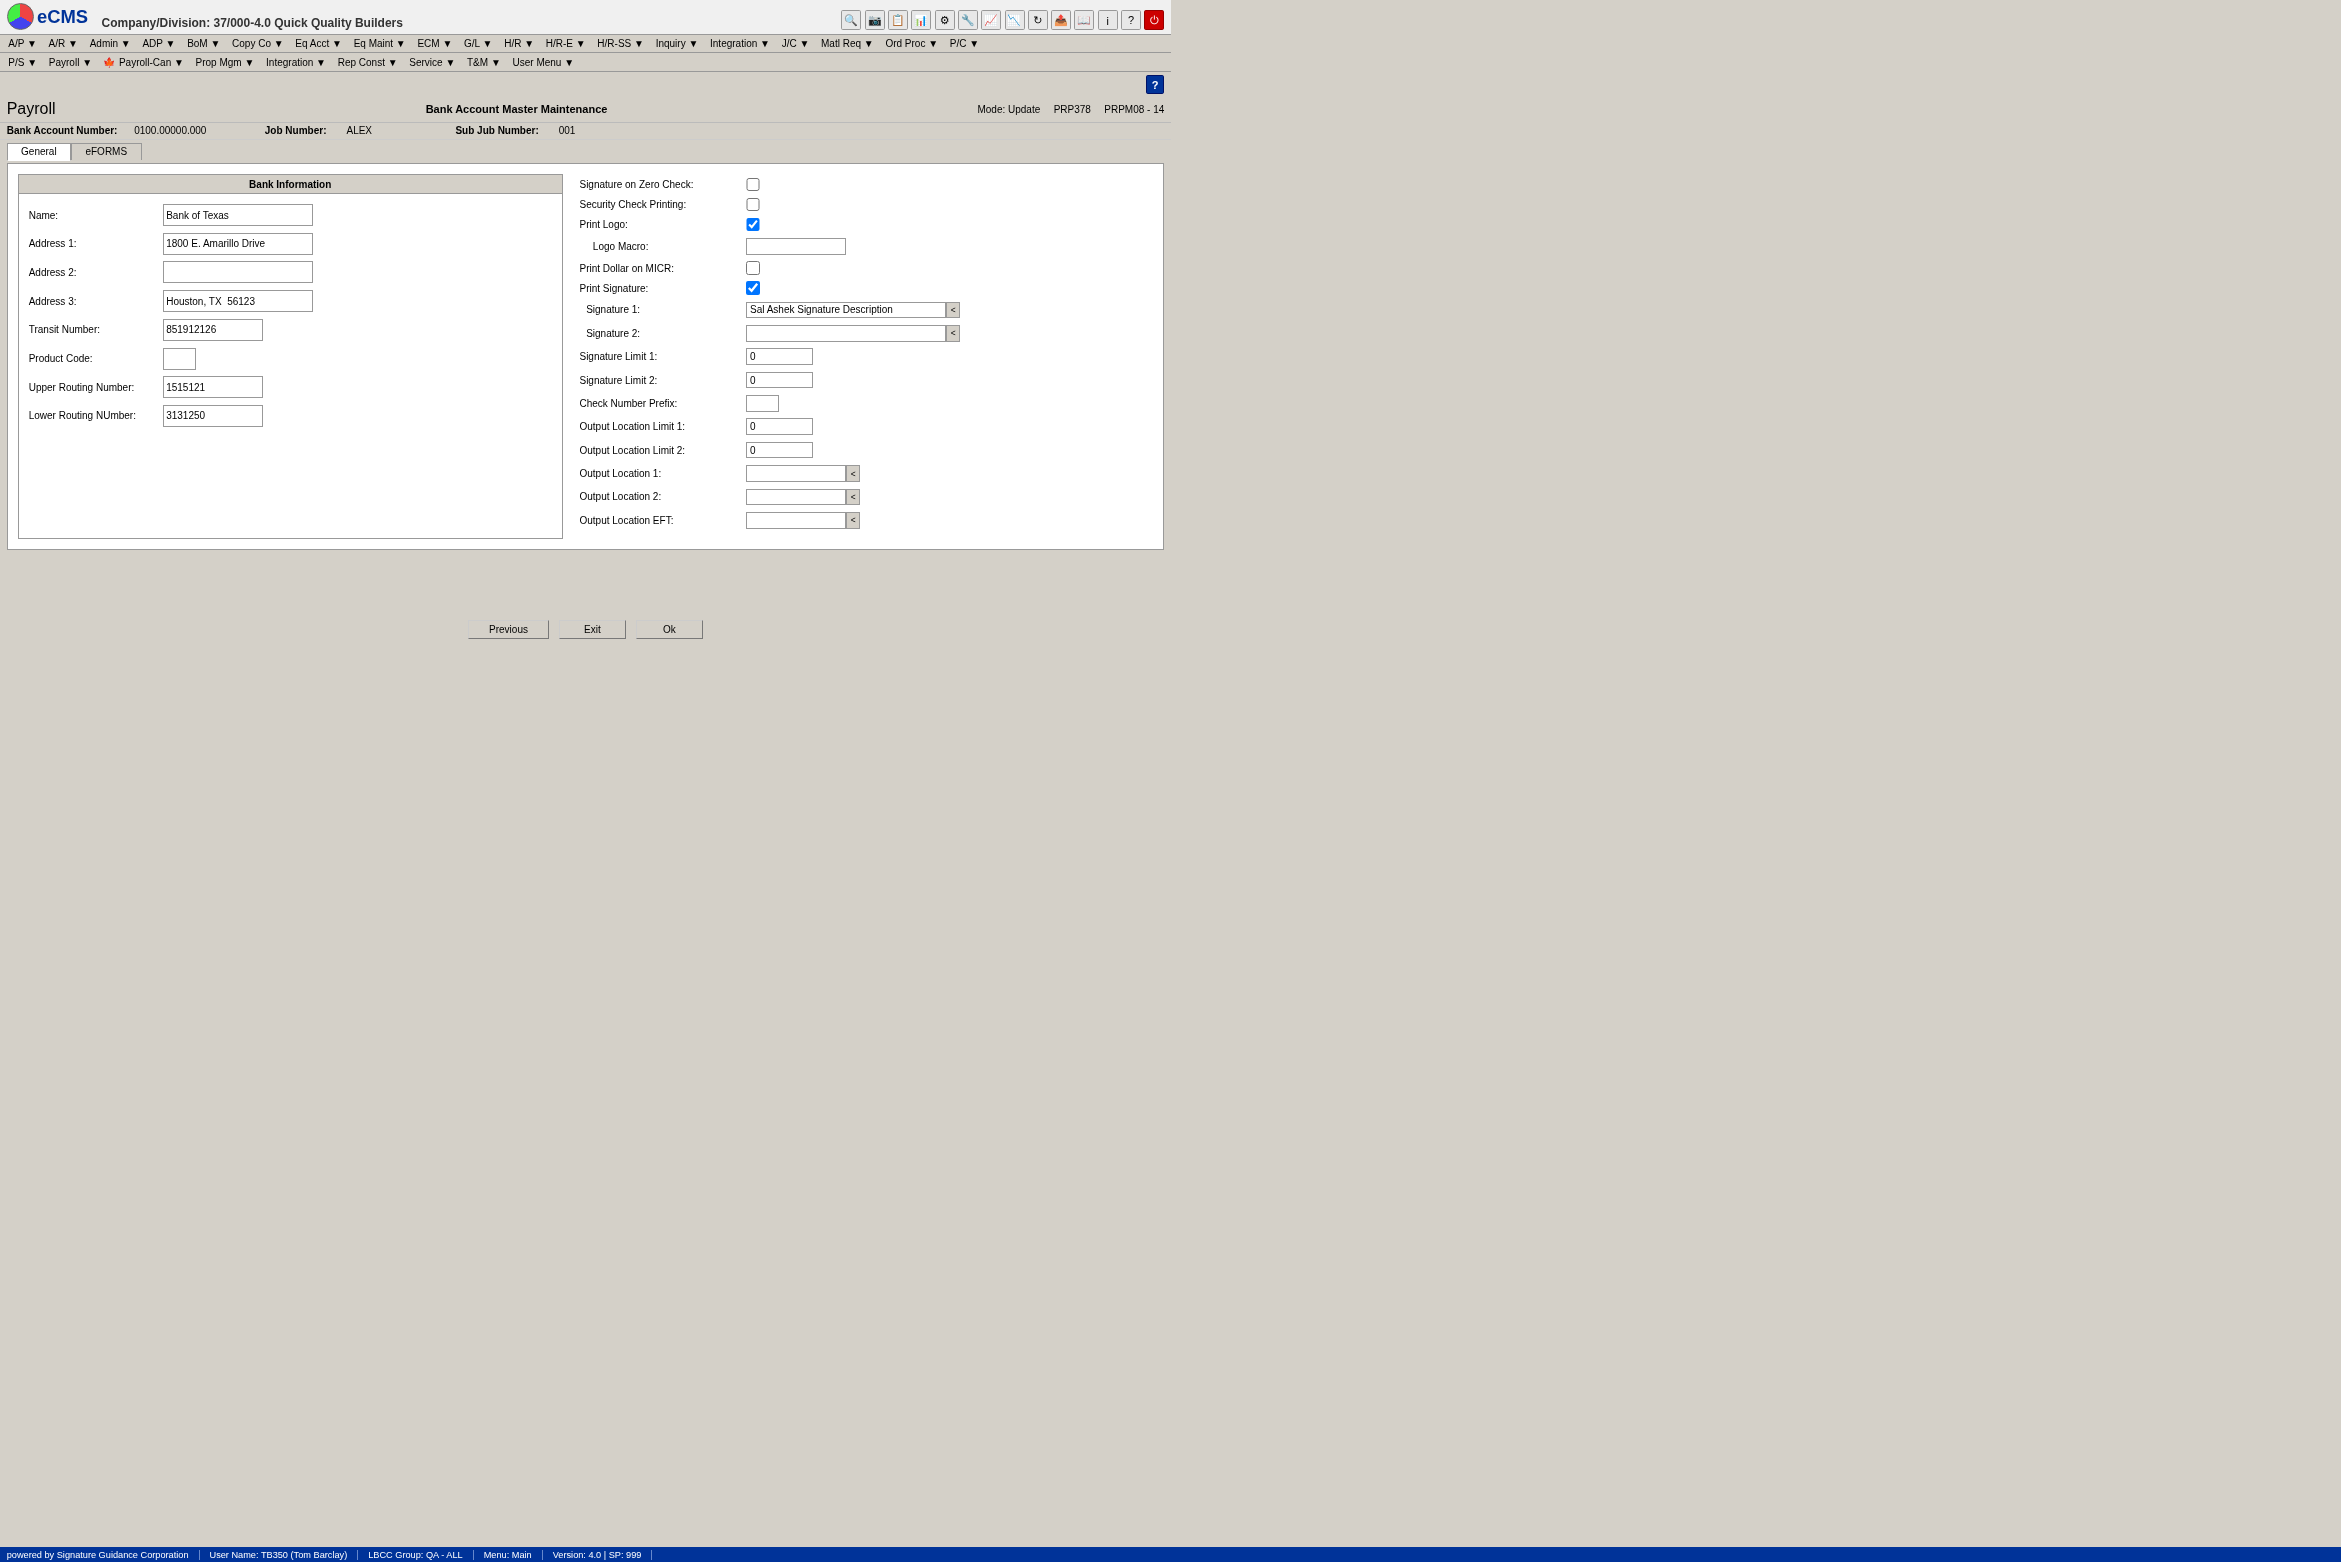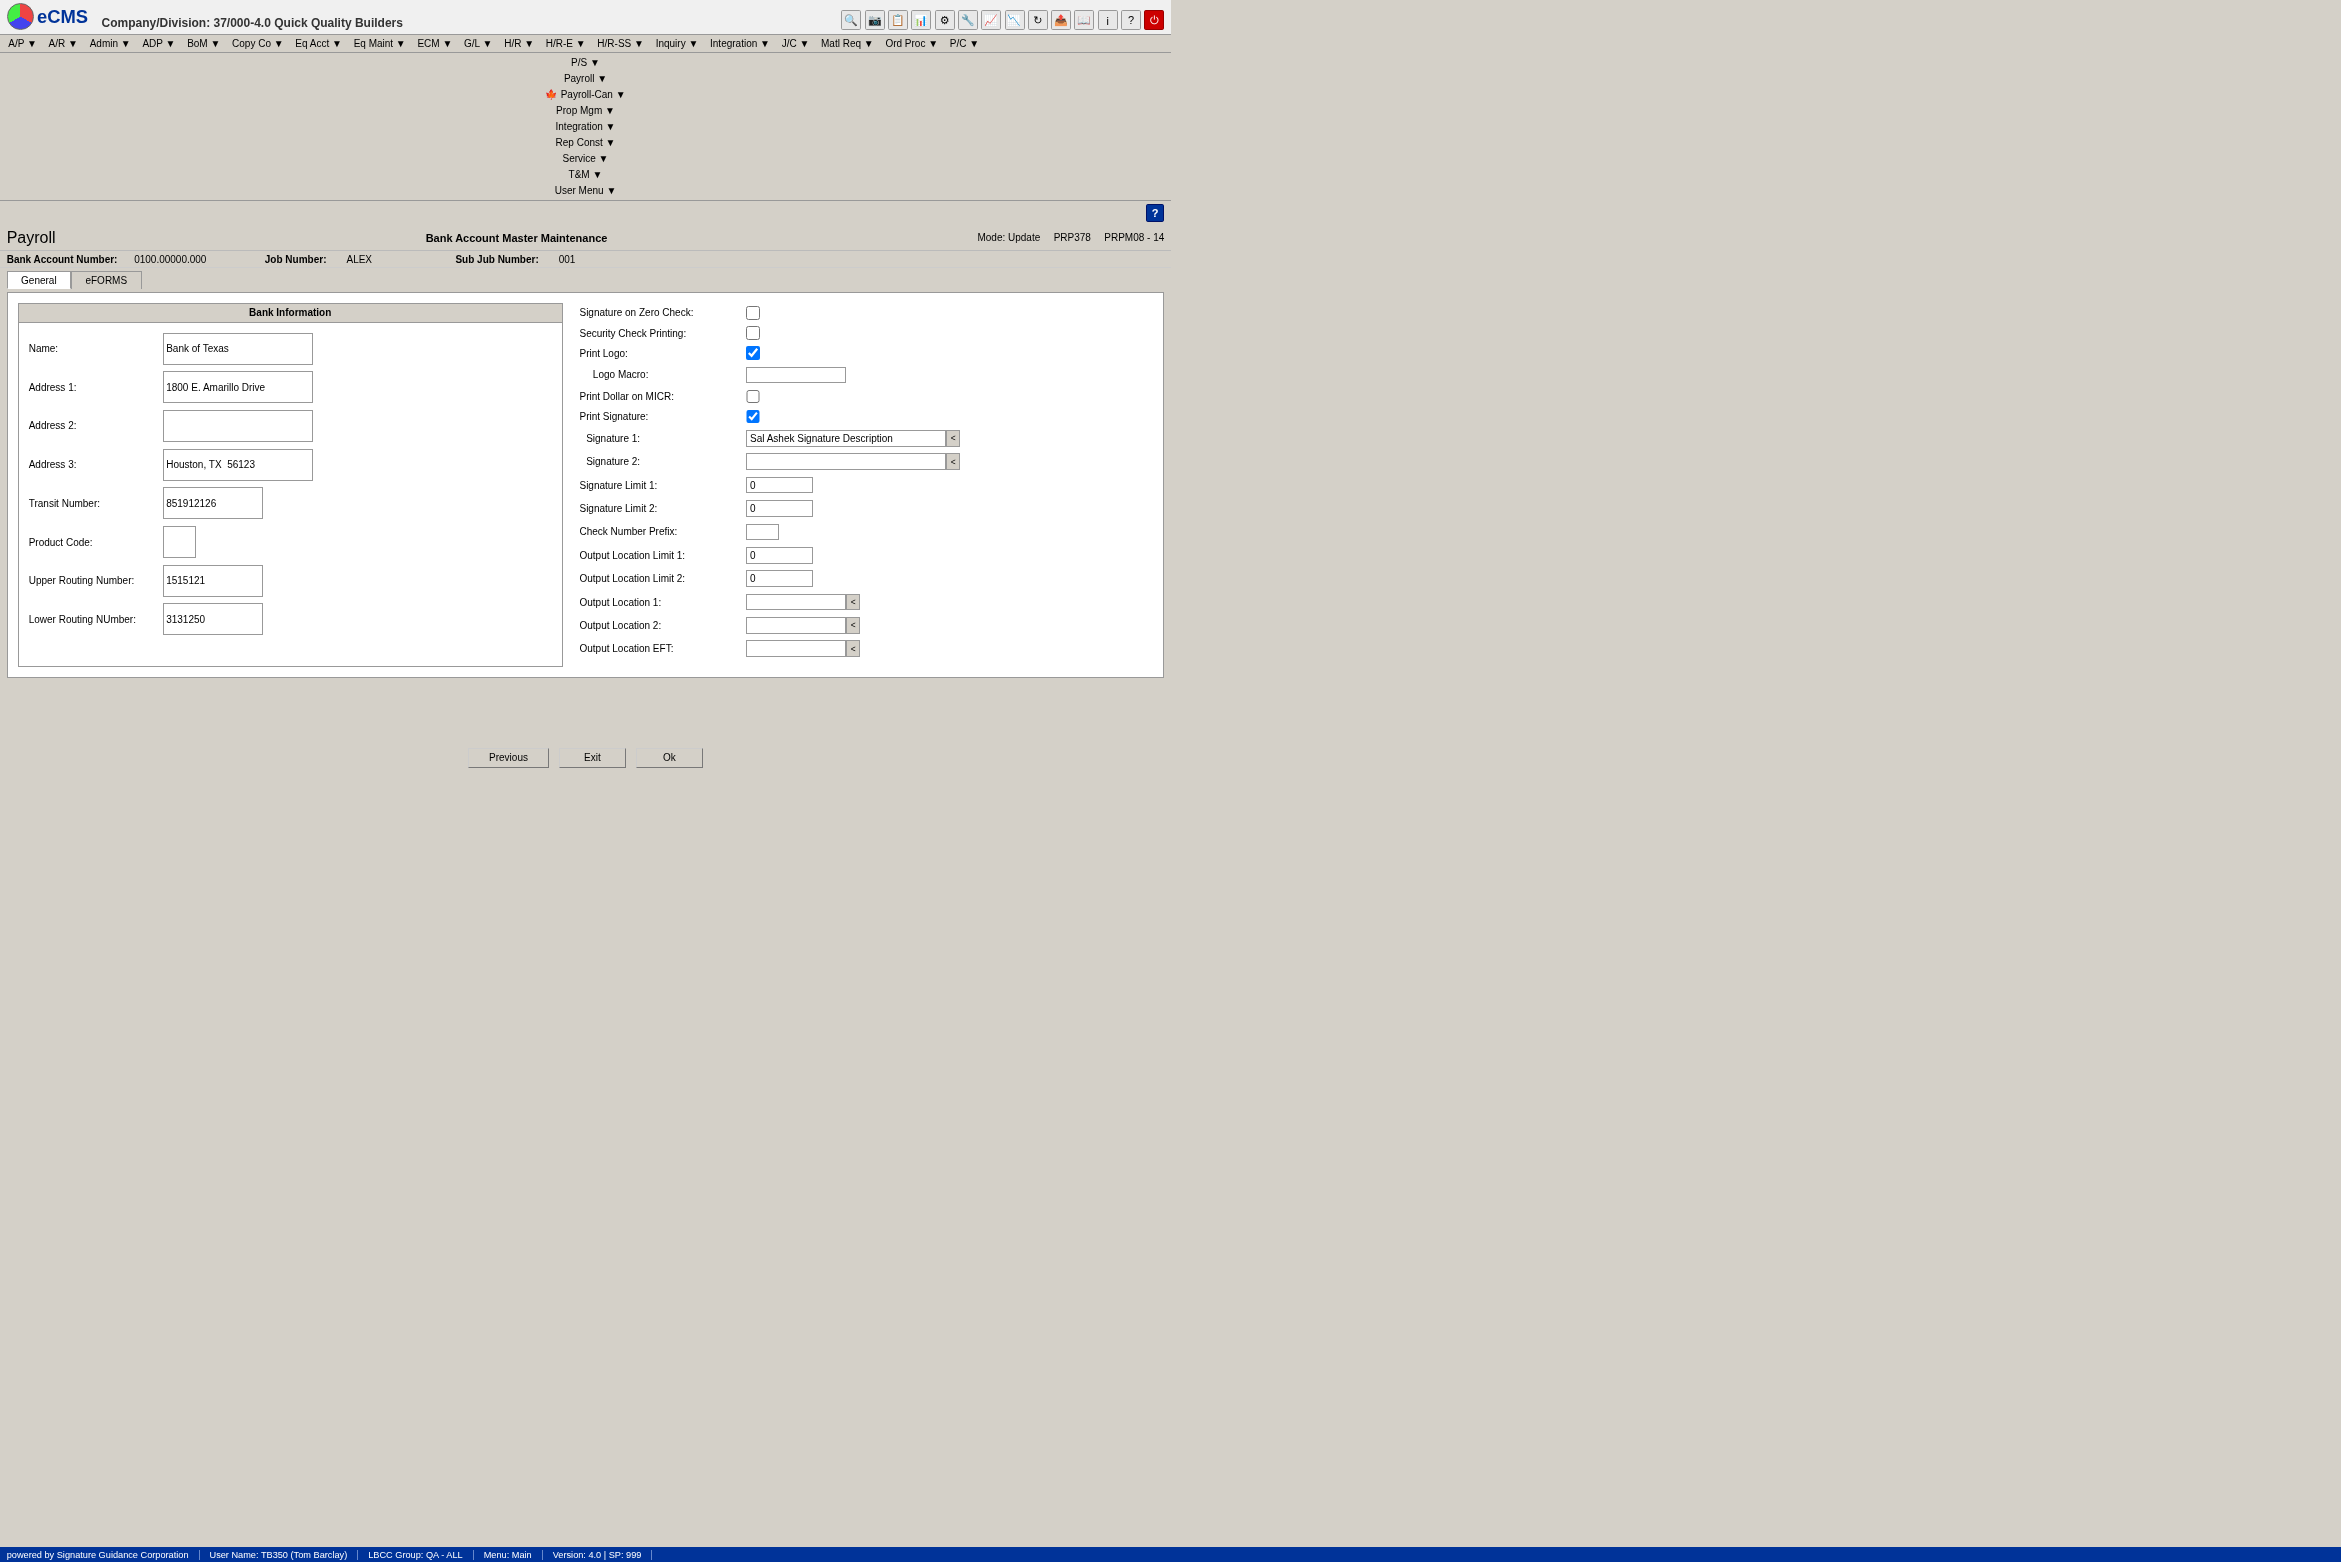--- a/index.html
+++ b/index.html
@@ -14,21 +14,21 @@
     .company-info span { font-weight: bold; }
     .toolbar-icons { margin-left: auto; display: flex; gap: 3.3px; align-items: center; }
     .toolbar-icon { width: 20px; height: 20px; border: 0.8px solid #999; background: #e8e8e8; display: flex; align-items: center; justify-content: center; cursor: pointer; font-size: 11px; border-radius: 1.7px; }
     .toolbar-icon.red { background: #cc0000; color: white; border-color: #990000; }
 
     
     .menu-bar { background: #d4d0c8; border-bottom: 0.8px solid #999; padding: 1.7px 3.3px; display: flex; flex-wrap: wrap; gap: 1.7px; align-items: center; }
     .menu-item { padding: 1.7px 5px; cursor: pointer; font-size: 10px; white-space: nowrap; }
 
     
-    .menu-bar2 { background: #d4d0c8; border-bottom: 0.8px solid #999; padding: 1.7px 3.3px; display: flex; flex-wrap: wrap; gap: 1.7px; align-items: center; flex-direction: column; }
+    .menu-bar2 { background: #d4d0c8; border-bottom: 0.8px solid #999; padding: 1.7px 3.3px; display: flex; flex-wrap: wrap; gap: 1.7px; align-items: center; }
 
     
     .help-row { display: flex; justify-content: flex-end; padding: 3.3px 6.7px; background: #d4d0c8; }
     .help-btn { background: #003399; color: white; font-weight: bold; font-size: 11px; width: 18.4px; height: 18.4px; display: flex; align-items: center; justify-content: center; border: 1.7px solid #001166; border-radius: 1.7px; cursor: pointer; }
 
     
     .account-row { background: #d4d0c8; padding: 2.5px 6.7px; display: flex; align-items: center; gap: 16.7px; font-size: 10px; border-bottom: 0.8px solid #ccc; }
     .account-row label { font-weight: bold; }
 
     
@@ -39,21 +39,21 @@
     
     .main-content { margin: 0 6.7px 6.7px 6.7px; background: white; border: 0.8px solid #999; padding: 10px; display: flex; gap: 13.4px; }
 
     
     .left-panel { width: 48%; border: 0.8px solid #999; }
     .panel-header { background: #d4d0c8; text-align: center; font-weight: bold; padding: 3.3px; font-size: 10px; border-bottom: 0.8px solid #999; }
 
     .form-table { padding: 10px; }
     .form-row { display: flex; align-items: center; margin-bottom: 6.7px; }
     .form-label { width: 134px; font-size: 10px; font-weight: normal; }
-    .form-input { height: 32px; border: 0.8px solid #999; font-size: 10px; padding: 0.8px 2.5px; background: white; }
+    .form-input { height: 22px; border: 0.8px solid #999; font-size: 10px; padding: 0.8px 2.5px; background: white; }
     .form-input.w180 { width: 150px; }
     .form-input.w120 { width: 100px; }
     .form-input.w40 { width: 33px; }
 
     
     .right-panel { flex: 1; padding: 3.3px; }
     .right-row { display: flex; align-items: center; margin-bottom: 6.7px; }
     .right-label { width: 167px; font-size: 10px; }
     .right-checkbox { width: 13.4px; height: 13.4px; }
     .right-input { height: 16.7px; border: 0.8px solid #999; font-size: 10px; padding: 0.8px 2.5px; background: white; }

